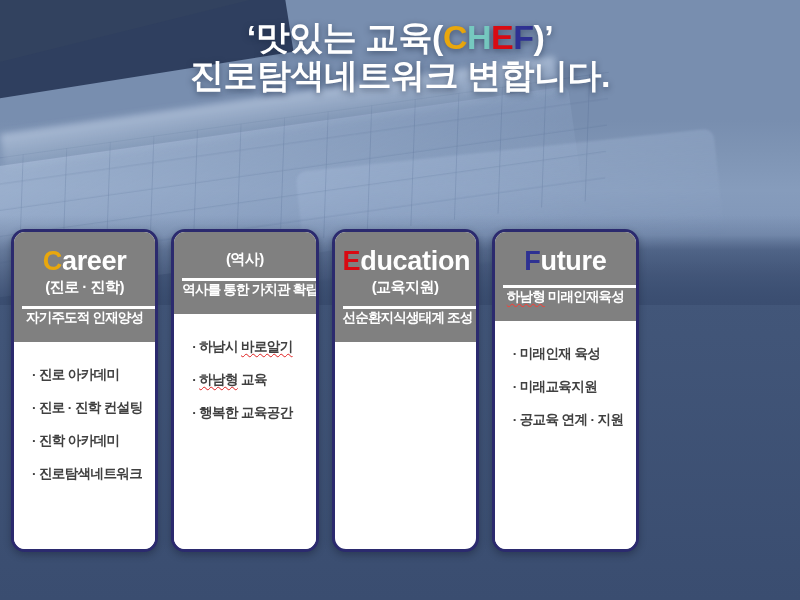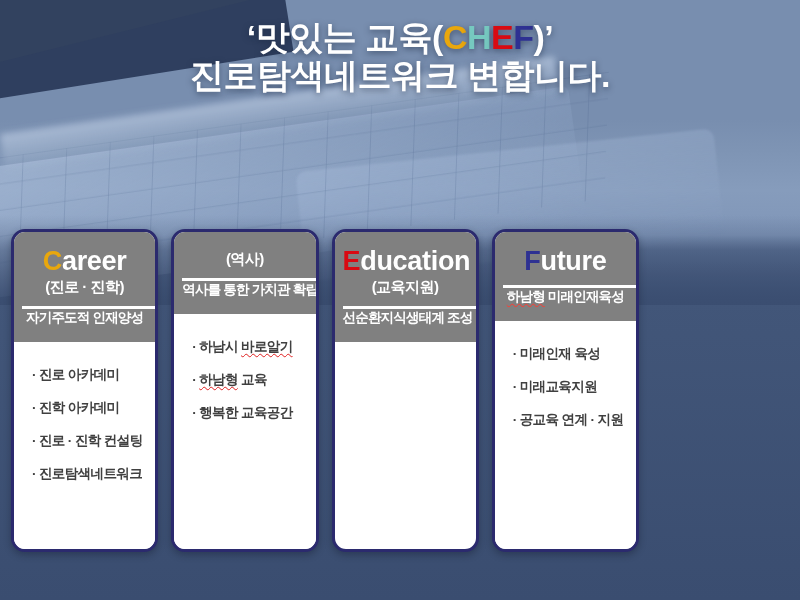--- a/index.html
+++ b/index.html
@@ -237,22 +237,22 @@
       <div class="card-head">
         <div class="card-title">
           <span class="initial" style="color: rgb(233, 167, 12);">C</span><span>areer</span>
         </div>
         <div class="card-subtitle-ko">(진로 · 진학)</div>
         <div class="rule"></div>
         <div class="card-tagline"><span>자기주도적 인재양성</span></div>
       </div>
       <div class="card-body">
         <div class="bullet"><span class="dot">·</span><span>진로 아카데미</span></div>
+        <div class="bullet"><span class="dot">·</span><span>진로 · 진학 컨설팅</span></div>
         <div class="bullet"><span class="dot">·</span><span>진학 아카데미</span></div>
-        <div class="bullet"><span class="dot">·</span><span>진로 · 진학 컨설팅</span></div>
         <div class="bullet"><span class="dot">·</span><span>진로탐색네트워크</span></div>
       </div>
     </div>
 
     <div class="card">
       <div class="card-head">
         <div class="card-subtitle-ko">(역사)</div>
         <div class="rule"></div>
         <div class="card-tagline"><span>역사를 통한 가치관 확립</span></div>
       </div>

